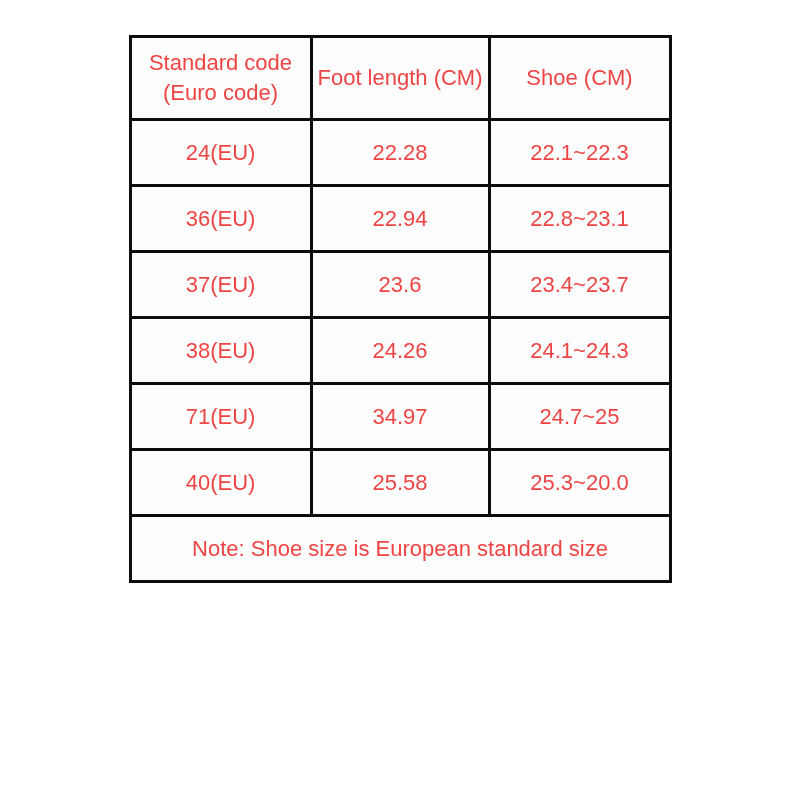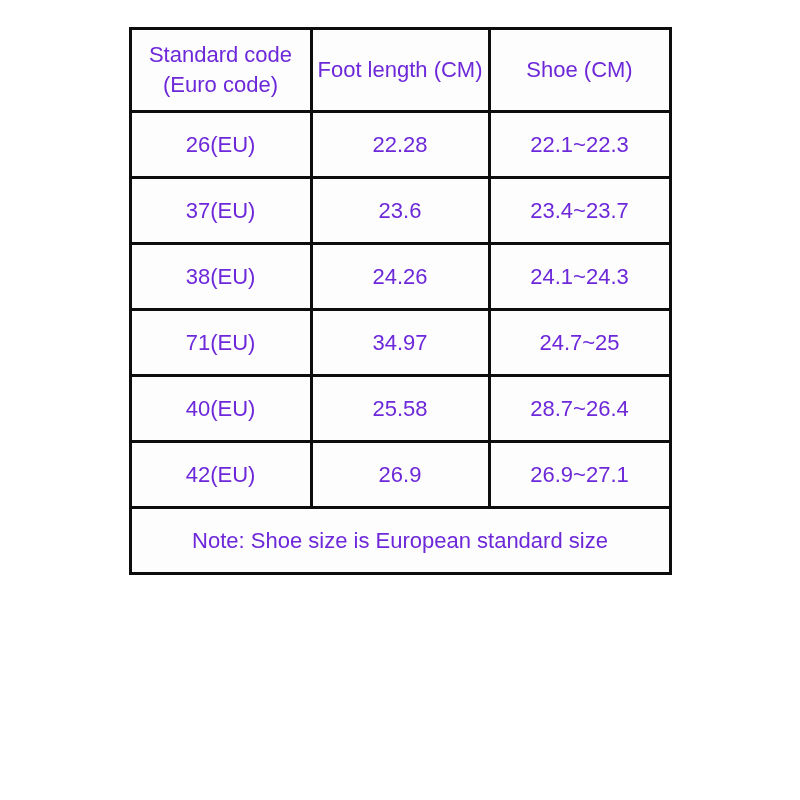--- a/index.html
+++ b/index.html
@@ -10,25 +10,25 @@
   .page {
     position: relative;
     width: 800px;
     height: 800px;
     background: #ffffff;
     box-sizing: border-box;
     padding-top: 27px;
     font-family: "Liberation Sans", sans-serif;
   }
   table.size-chart {
-    margin: 0 auto;
+    margin: 8px auto;
     width: 540px;
     border-collapse: collapse;
     table-layout: fixed;
-    color: #6d28d9;
+    color: #ef4444;
   }
   table.size-chart td {
     border: 3px solid #0d0d0d;
     background: #fdfdfd;
     text-align: center;
     vertical-align: middle;
     font-size: 22px;
     padding: 0;
   }
   tr.header-row td {
@@ -54,47 +54,47 @@
       <col style="width:181px">
     </colgroup>
     <tbody>
       <tr class="header-row">
         <td>Standard code
 (Euro code)</td>
         <td>Foot length (CM)</td>
         <td>Shoe (CM)</td>
       </tr>
       <tr class="data-row">
-        <td>26(EU)</td>
+        <td>24(EU)</td>
         <td>22.28</td>
         <td>22.1~22.3</td>
+      </tr>
+      <tr class="data-row">
+        <td>36(EU)</td>
+        <td>22.94</td>
+        <td>22.8~23.1</td>
       </tr>
       <tr class="data-row">
         <td>37(EU)</td>
         <td>23.6</td>
         <td>23.4~23.7</td>
       </tr>
       <tr class="data-row">
         <td>38(EU)</td>
         <td>24.26</td>
         <td>24.1~24.3</td>
       </tr>
       <tr class="data-row">
         <td>71(EU)</td>
         <td>34.97</td>
         <td>24.7~25</td>
       </tr>
       <tr class="data-row">
         <td>40(EU)</td>
         <td>25.58</td>
-        <td>28.7~26.4</td>
-      </tr>
-      <tr class="data-row">
-        <td>42(EU)</td>
-        <td>26.9</td>
-        <td>26.9~27.1</td>
+        <td>25.3~20.0</td>
       </tr>
       <tr class="note-row">
         <td colspan="3">Note: Shoe size is European standard size</td>
       </tr>
     </tbody>
   </table>
 </div>
 
 </body></html>

